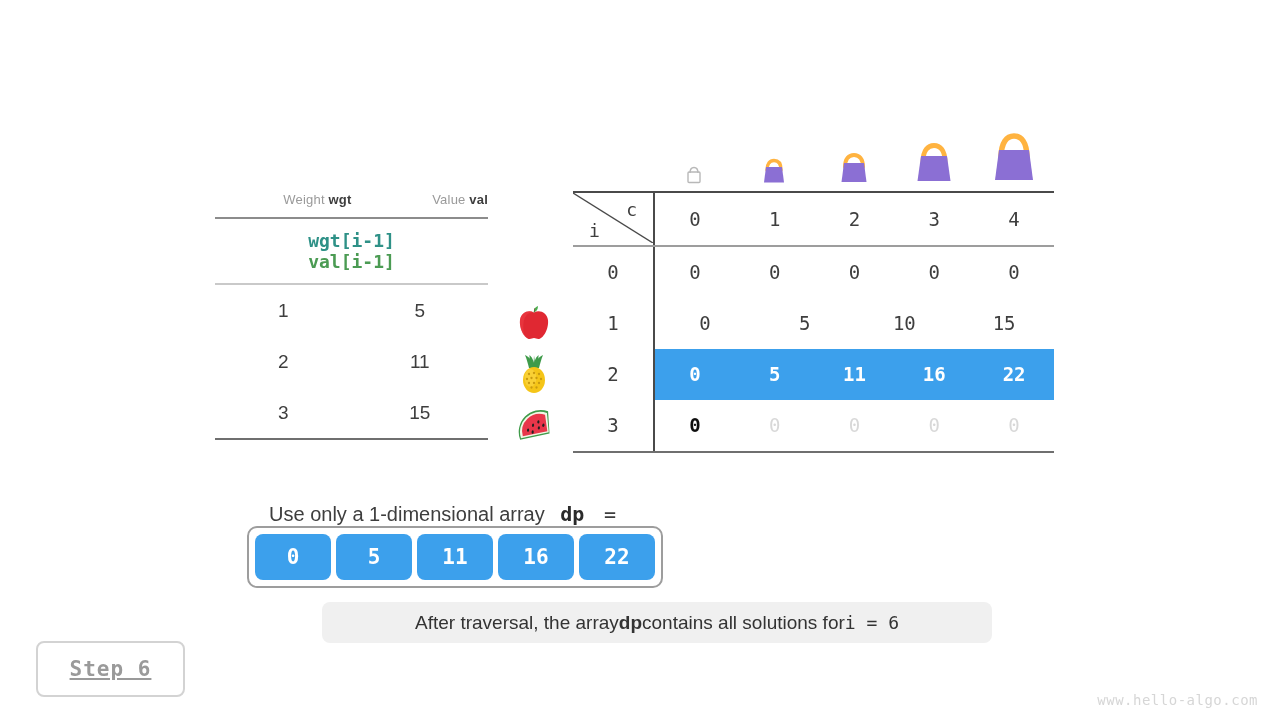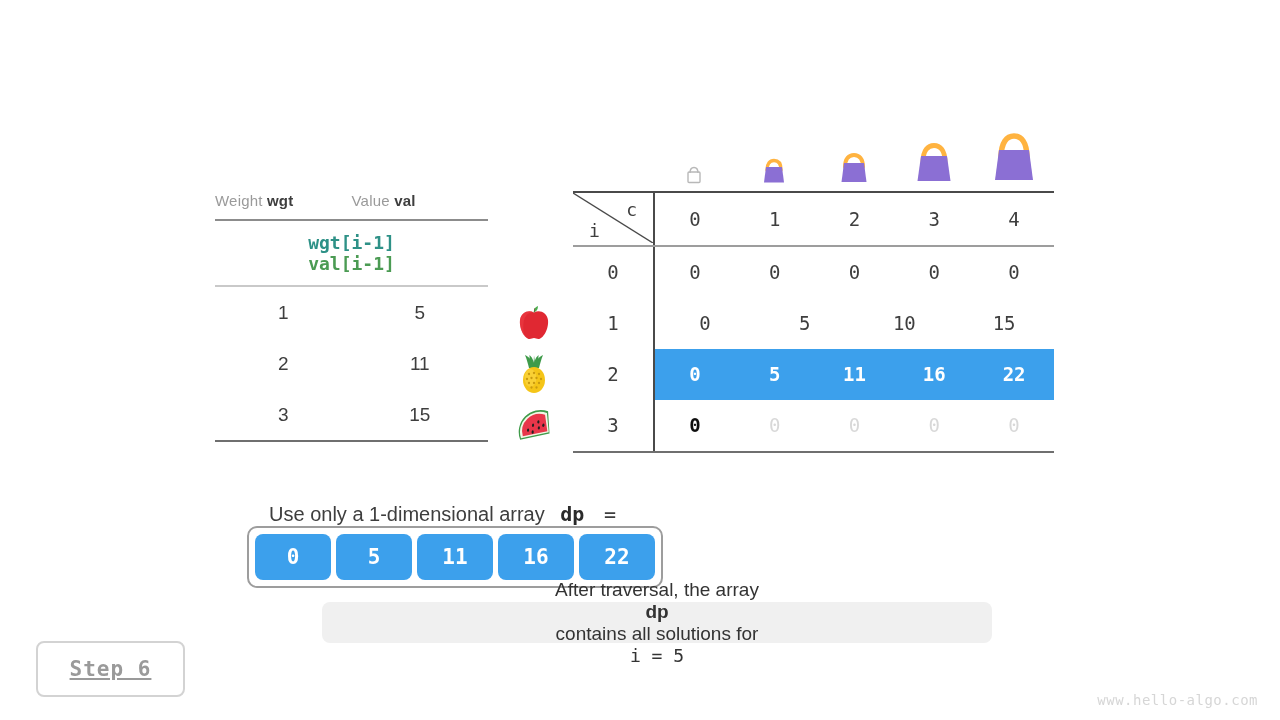--- a/index.html
+++ b/index.html
@@ -20,22 +20,22 @@
     position: absolute;
     left: 215px; top: 192px;
     width: 273px;
   }
   #wv-table .wv-head {
     display: flex;
     padding-bottom: 10px;
     border-bottom: 2px solid #8c8c8c;
   }
   #wv-table .wv-head > div {
-    flex: 1; text-align: left;
-    font-size: 15px; color: #9a9a9a;
+    flex: 1; text-align: right;
+    font-size: 13px; color: #9a9a9a;
     letter-spacing: .2px;
   }
   #wv-table .wv-head b { color: #3e3e3e; font-weight: bold; }
   #wv-table .wv-sub {
     display: flex;
     padding: 11px 0 11px 0;
     border-bottom: 2px solid #c9c9c9;
     flex-direction: column;
   }
   #wv-table .wv-sub > div {
@@ -170,21 +170,21 @@
   }
 
   
   #caption {
     position: absolute;
     left: 322px; top: 602px;
     width: 670px; height: 41px;
     background: #f0f0f0;
     border-radius: 8px;
     display: flex; align-items: center; justify-content: center;
-    font-size: 19px; color: #333333; flex-direction: column;
+    font-size: 19px; color: #333333;
   }
   #caption b { font-weight: bold; }
   #caption .code { font-family: "DejaVu Sans Mono", monospace; font-size: 18px; }
 
   
   #step-badge {
     position: absolute;
     left: 36px; top: 641px;
     width: 145px; height: 52px;
     border: 2px solid #d3d3d3;
@@ -387,18 +387,18 @@
     <div class="dpcell">11</div>
     <div class="dpcell">16</div>
     <div class="dpcell">22</div>
   </div>
 </div>
 
 <div id="caption">
   <span>After traversal, the array </span>
     <b>dp</b>
     <span> contains all solutions for </span>
-    <span class="code">i = 5</span>
+    <span class="code">i = 6</span>
 </div>
 
 <div id="step-badge">Step 6</div>
 
 <div id="watermark">www.hello-algo.com</div>
 
 </body></html>

